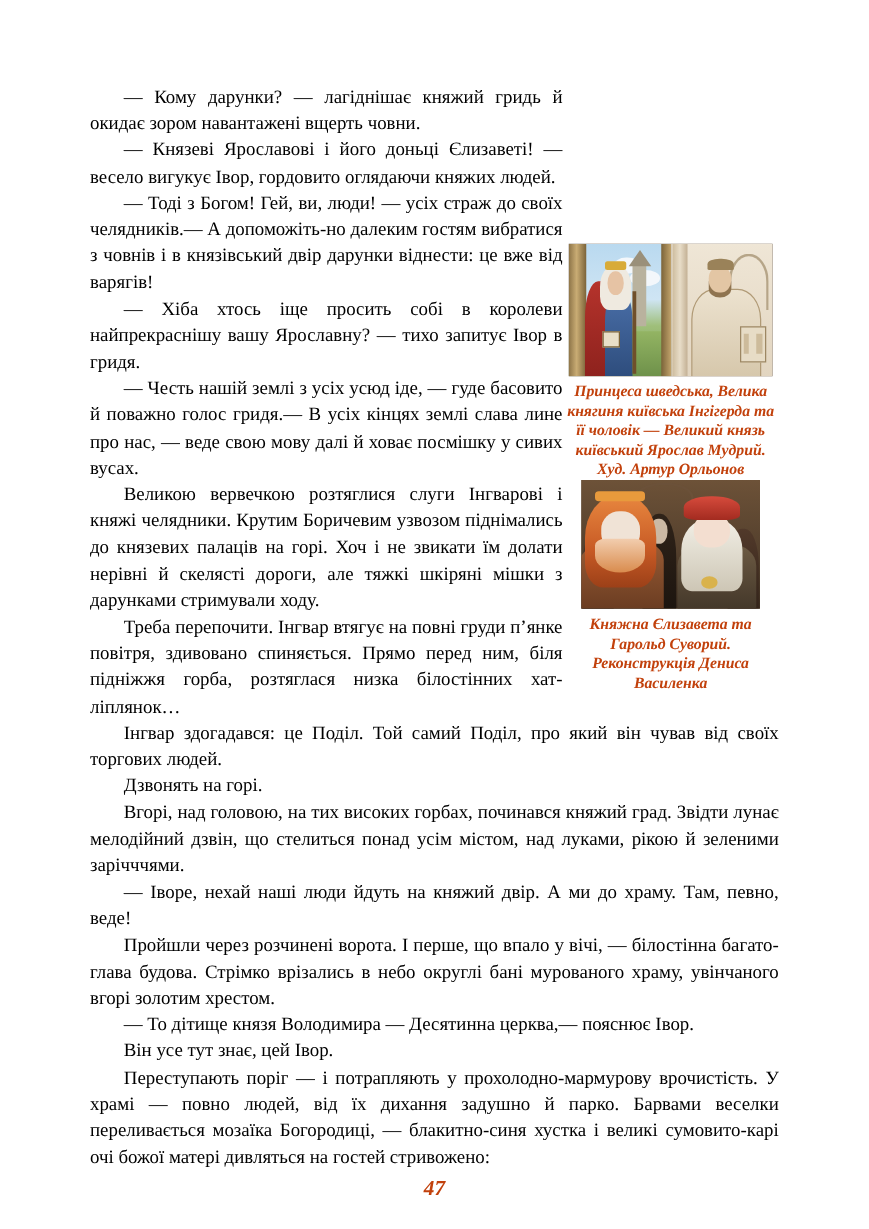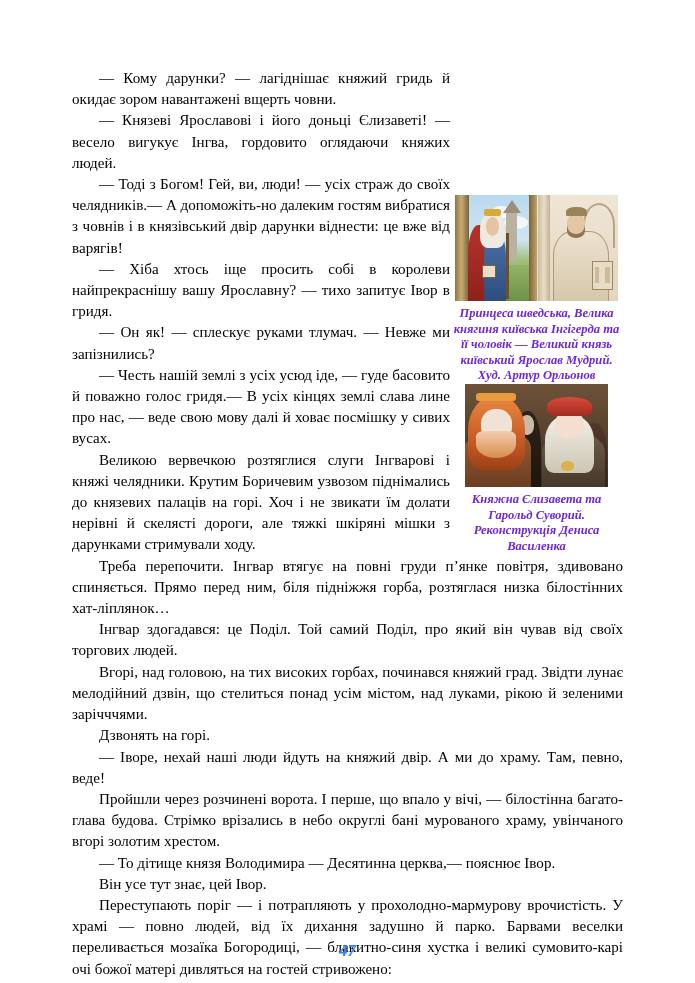--- a/index.html
+++ b/index.html
@@ -71,21 +71,21 @@
 
   .caption {
     margin: 5px 0 0 0;
     font-family: "Liberation Serif", "DejaVu Serif", serif;
     font-style: italic;
     font-weight: bold;
     font-size: 12.6px;
     line-height: 15.6px;
     text-align: center;
     text-indent: 0;
-    color: #6d28d9;
+    color: #c2410c;
   }
 
   
   .art { position: absolute; inset: 0; }
 
   
   .p1-left {
     position: absolute; left: 0; top: 0; width: 50%; height: 100%;
     background:
       linear-gradient(#b9d9ef 0%, #cfe5f4 42%, #9fbf7a 62%, #7c9c55 100%);
@@ -271,21 +271,21 @@
   .page-number {
     position: absolute;
     left: 0;
     top: 941px;
     width: 695px;
     text-align: center;
     font-family: "Liberation Serif", "DejaVu Serif", serif;
     font-style: italic;
     font-weight: bold;
     font-size: 17px;
-    color: #3b82f6;
+    color: #c2410c;
   }
 </style>
 </head>
 <body>
 
 <div class="page">
 
   <div class="content">
 
     <div class="figure-float">
@@ -340,30 +340,29 @@
             <div class="harald-beard"></div>
             <div class="harald-crown"></div>
           </div>
         </div>
         <figcaption class="caption">Княжна Єлизавета та Гарольд Суворий. Реконструкція Дениса Василенка</figcaption>
       </figure>
 
     </div>
 
     <p>— Кому дарунки? — лагіднішає княжий гридь й окидає зором нава­нтажені вщерть човни.</p>
-    <p>— Князеві Ярославові і його доньці Єлизаветі! — весело вигукує Інгва, гордовито оглядаючи княжих людей.</p>
+    <p>— Князеві Ярославові і його доньці Єлизаветі! — весело вигукує Івор, гордовито оглядаючи княжих людей.</p>
     <p>— Тоді з Богом! Гей, ви, люди! — усіх страж до своїх челядників.— А допоможіть-но далеким гостям вибратися з човнів і в князівський двір дарунки віднести: це вже від варягів!</p>
     <p>— Хіба хтось іще просить собі в королеви найпрекраснішу вашу Ярославну? — тихо запитує Івор в гридя.</p>
-    <p>— Он як! — сплескує руками тлумач. — Не­вже ми запізнились?</p>
     <p>— Честь нашій землі з усіх усюд іде, — гуде басовито й поважно голос гридя.— В усіх кінцях землі слава лине про нас, — веде свою мову далі й ховає посмішку у сивих вусах.</p>
     <p>Великою вервечкою розтяглися слуги Інгва­рові і княжі челядники. Крутим Боричевим уз­возом піднімались до князевих палаців на горі. Хоч і не звикати їм долати нерівні й скелясті до­роги, але тяжкі шкіряні мішки з дарунками стримували ходу.</p>
     <p>Треба перепочити. Інгвар втягує на повні груди п’янке повітря, здивовано спиняється. Прямо перед ним, біля підніжжя горба, розтяг­лася низка білостінних хат-ліплянок…</p>
     <p>Інгвар здогадався: це Поділ. Той самий По­діл, про який він чував від своїх торгових людей.</p>
+    <p>Дзвонять на горі.</p>
     <p>Вгорі, над головою, на тих високих горбах, починався княжий град. Звідти лунає мелодій­ний дзвін, що стелиться понад усім містом, над луками, рікою й зеленими зарічччями.</p>
-    <p>Дзвонять на горі.</p>
     <p>— Іворе, нехай наші люди йдуть на княжий двір. А ми до храму. Там, певно, веде!</p>
     <p>Пройшли через розчинені ворота. І перше, що впало у вічі, — білостінна багато-глава будова. Стрімко врізались в небо округлі бані мурова­ного храму, увінчаного вгорі золотим хрестом.</p>
     <p>— То дітище князя Володимира — Десятинна церква,— пояснює Івор.</p>
     <p>Він усе тут знає, цей Івор.</p>
     <p>Переступають поріг — і потрапляють у прохолодно-мармурову врочи­стість. У храмі — повно людей, від їх дихання задушно й парко. Барвами веселки переливається мозаїка Богородиці, — блакитно-синя хустка і великі сумовито-карі очі божої матері дивляться на гостей стривожено:</p>
 
   </div>
 
   <div class="page-number">47</div>
 

